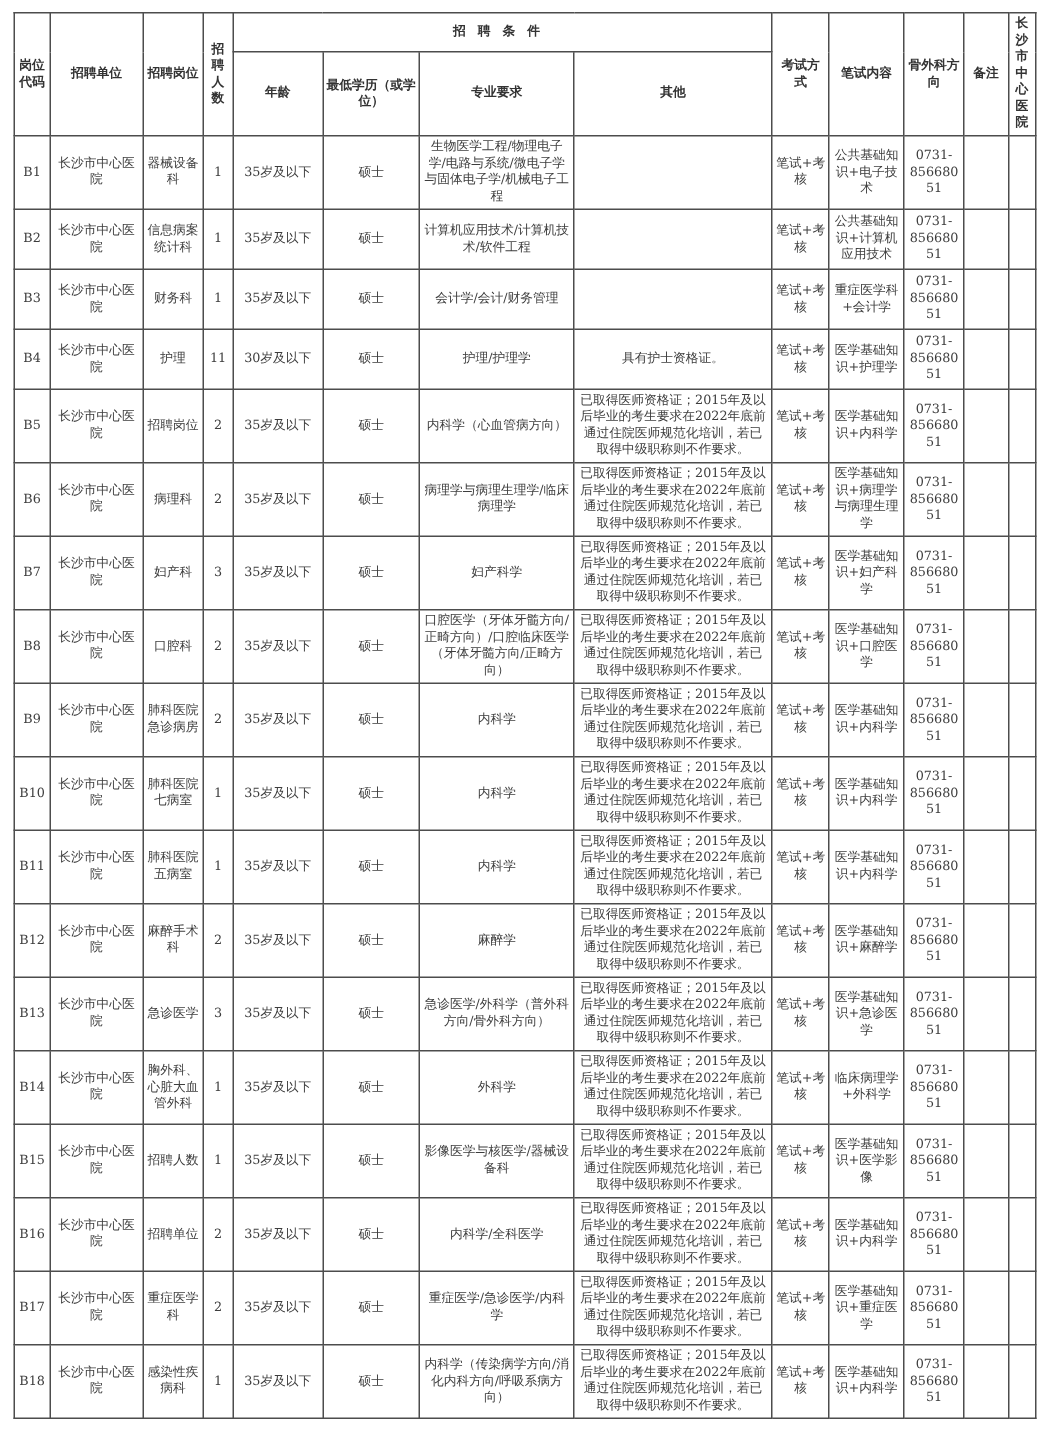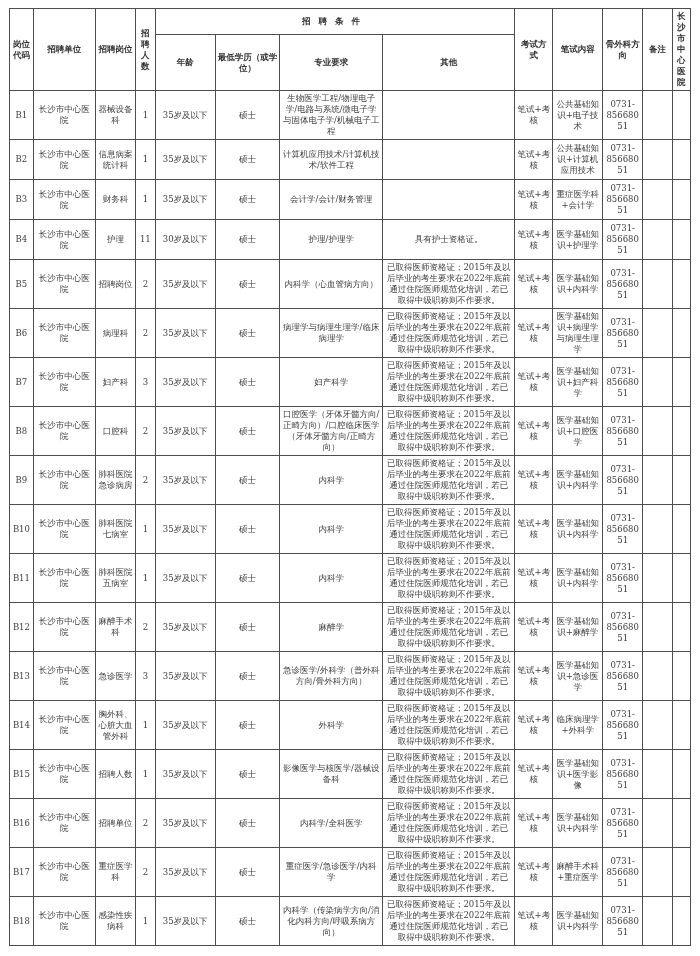--- a/index.html
+++ b/index.html
@@ -319,21 +319,21 @@
         <tr>
     <td>B17</td>
     <td>长沙市中心医院</td>
     <td class="left">重症医学科</td>
     <td>2</td>
     <td>35岁及以下</td>
     <td>硕士</td>
     <td class="left">重症医学/急诊医学/内科学</td>
     <td class="left">已取得医师资格证；2015年及以后毕业的考生要求在2022年底前通过住院医师规范化培训，若已取得中级职称则不作要求。</td>
     <td>笔试+考核</td>
-    <td>麻醉手术科+重症医学</td>
+    <td>医学基础知识+重症医学</td>
     <td>0731-85668051</td>
     <td></td>
     <td></td>
   </tr>
         <tr>
     <td>B18</td>
     <td>长沙市中心医院</td>
     <td class="left">感染性疾病科</td>
     <td>1</td>
     <td>35岁及以下</td>

